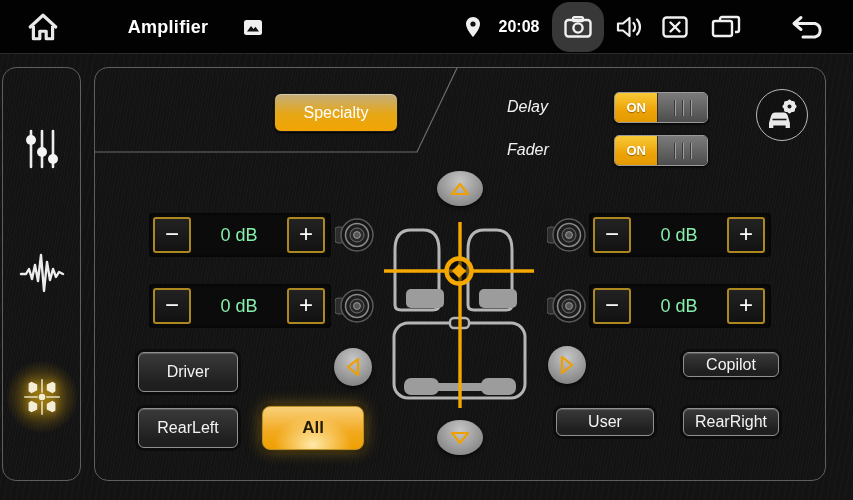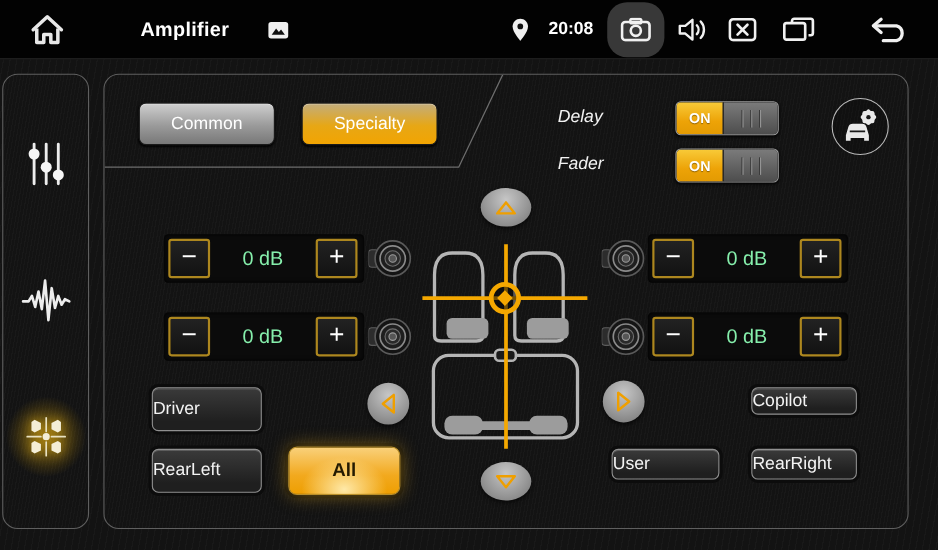--- a/index.html
+++ b/index.html
@@ -45,21 +45,21 @@
   
   .strip{background:#0b0b0b;border-radius:4px;box-shadow:inset 0 0 4px #000;}
   .stepper{position:absolute;width:38px;height:36px;border:2px solid #ad871f;border-radius:3px;
     background:linear-gradient(180deg,#222,#121212);color:#fff;display:flex;align-items:center;justify-content:center;
     font-size:24px;line-height:1;padding-bottom:2px;}
   .gain-val{position:absolute;top:0;height:44px;display:flex;align-items:center;justify-content:center;
     color:#86efac;font-size:18px;}
   
   .btn-dark{border:1px solid #909090;border-radius:6px;color:#f3f3f3;font-size:16px;
     background:linear-gradient(180deg,#3a3a3a,#1f1f1f 80%);
-    display:flex;align-items:center;
+    display:flex;align-items:center;justify-content:center;
     box-shadow:0 0 0 3px #0c0c0c, inset 0 1px 0 rgba(255,255,255,.18);}
   #btn-all{border:1px solid #b98f2a;border-radius:8px;color:#241a00;font-size:17px;font-weight:bold;
     background:radial-gradient(ellipse at 50% 90%,#ffe9a8 0%,rgba(255,233,168,0) 55%),
       linear-gradient(180deg,#f9d07a,#f2a91e 60%,#ee9f02);
     display:flex;align-items:center;justify-content:center;
     box-shadow:0 0 16px rgba(244,180,25,.5), 0 0 0 3px #0c0c0c;}
   
   .arrow-ellipse{border-radius:50%;background:radial-gradient(circle at 50% 30%,#c6c6c6,#969696 60%,#747474);
     display:flex;align-items:center;justify-content:center;box-shadow:0 2px 4px rgba(0,0,0,.6);}
   
@@ -162,23 +162,20 @@
       </svg>
     </div>
   </div>
 
   <div id="panel">
 
     <svg class="abs" style="left:0;top:0;" width="380" height="88">
       <polyline points="0,84 322,84 362,0" fill="none" stroke="#6d6d6d" stroke-width="1.2"></polyline>
     </svg>
 
-    <div class="abs tab-btn" id="tab-common" style="left:31px;top:25px;width:124px;height:39px;">
-      <span>Common</span>
-    </div>
     <div class="abs tab-btn" id="tab-specialty" style="left:179px;top:25px;width:124px;height:39px;">
       <span>Specialty</span>
     </div>
 
     <div class="abs side-label" style="left:412px;top:30px;">Delay</div>
     <div class="abs toggle" style="left:519px;top:24px;width:94px;height:31px;">
       <span class="on">ON</span>
       <span class="grip">
           <i></i>
           <i></i>

